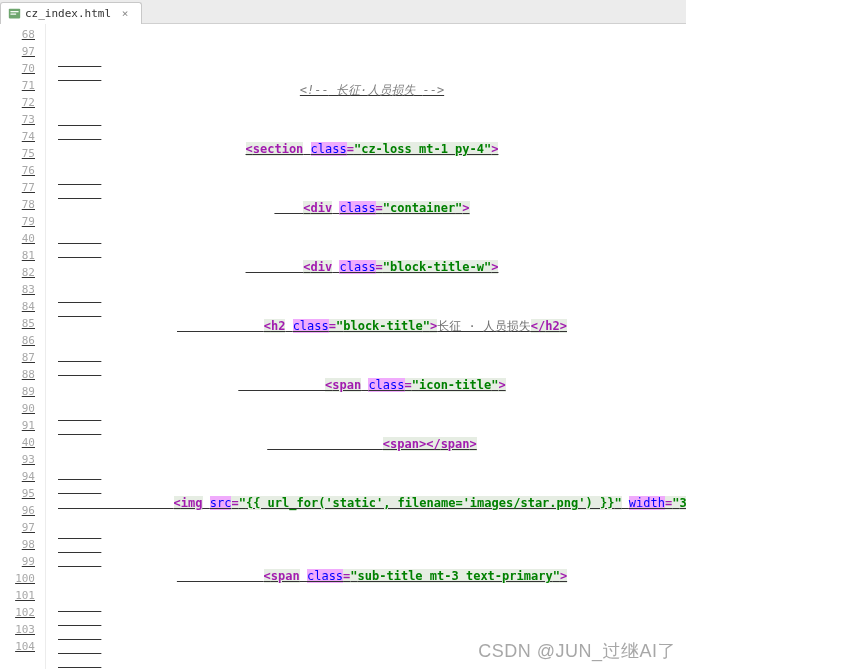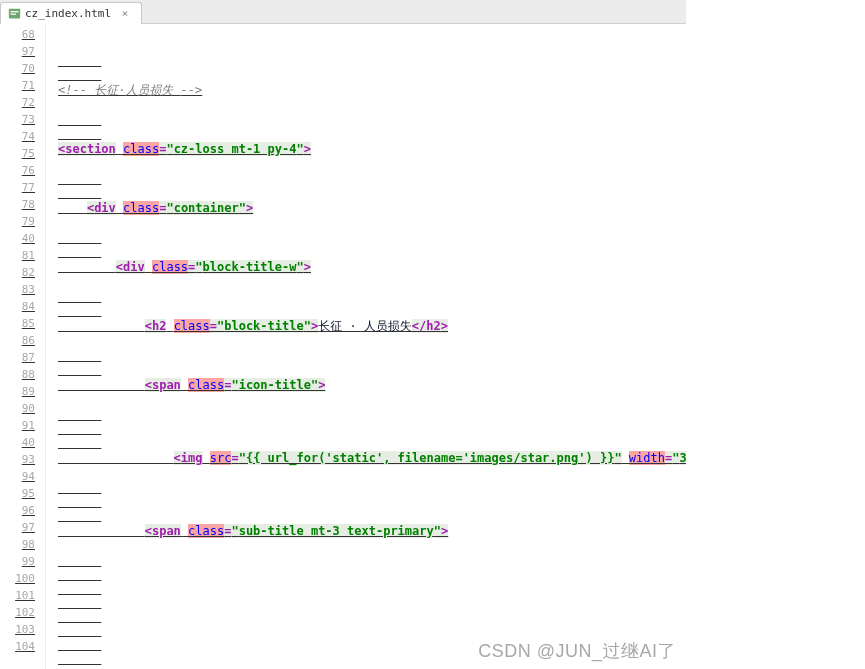--- a/index.html
+++ b/index.html
@@ -62,27 +62,27 @@
   }
   .fold-col .fc { height: 17px; position: relative; }
   .code-lines {
     flex: 1;
     padding-top: 2px;
     padding-left: 2px;
     overflow: hidden;
     white-space: pre;
     position: relative;
   }
-  .line { height: 17px; line-height: 17px; }
+  .line { height: 17px; line-height: 17px; text-align: center; }
   
   .c-comment { color: #808080; font-style: italic; }
   .c-tag { color: #a21caf; font-weight: bold; background: #e6ede3; }
-  .c-attr-name { color: #0000ff; background: #fca5a5; }
+  .c-attr-name { color: #0000ff; background: #f0abfc; }
   .c-attr-val { color: #008000; font-weight: bold; background: #e6ede3; }
-  .c-text { color: #0f172a; }
+  .c-text { color: #737373; }
   .watermark {
     position: absolute;
     right: 10px;
     bottom: 6px;
     font-size: 18px;
     color: rgba(120,120,120,0.65);
     font-family: sans-serif;
     letter-spacing: 0.5px;
   }
 </style>
@@ -192,20 +192,21 @@
       <div class="line"><span class="c-tag">&lt;<span>section</span></span> <span class="c-attr-name">class</span><span class="c-tag">=</span><span class="c-attr-val">"<span>cz-loss mt-1 py-4</span>"</span><span class="c-tag">&gt;</span></div>
       
       <div class="line">    <span class="c-tag">&lt;<span>div</span></span> <span class="c-attr-name">class</span><span class="c-tag">=</span><span class="c-attr-val">"<span>container</span>"</span><span class="c-tag">&gt;</span></div>
       
       <div class="line">        <span class="c-tag">&lt;<span>div</span></span> <span class="c-attr-name">class</span><span class="c-tag">=</span><span class="c-attr-val">"<span>block-title-w</span>"</span><span class="c-tag">&gt;</span></div>
       
       <div class="line">            <span class="c-tag">&lt;<span>h2</span></span> <span class="c-attr-name">class</span><span class="c-tag">=</span><span class="c-attr-val">"<span>block-title</span>"</span><span class="c-tag">&gt;</span><span class="c-text">长征 · 人员损失</span><span class="c-tag">&lt;/<span>h2</span>&gt;</span></div>
       
       <div class="line">            <span class="c-tag">&lt;<span>span</span></span> <span class="c-attr-name">class</span><span class="c-tag">=</span><span class="c-attr-val">"<span>icon-title</span>"</span><span class="c-tag">&gt;</span></div>
       
+      <div class="line">                <span class="c-tag">&lt;<span>span</span>&gt;&lt;/<span>span</span>&gt;</span></div>
       
       <div class="line">                <span class="c-tag">&lt;<span>img</span></span> <span class="c-attr-name">src</span><span class="c-tag">=</span><span class="c-attr-val">"<span>{{ url_for('static', filename='images/star.png') }}</span>"</span> <span class="c-attr-name">width</span><span class="c-tag">=</span><span class="c-attr-val">"<span>30</span>"</span> <span class="c-attr-name">height</span><span class="c-tag">=</span><span class="c-attr-val">"<span>30</span>"</span><span class="c-tag">&gt;</span></div>
       
       
       <div class="line">            <span class="c-tag">&lt;<span>span</span></span> <span class="c-attr-name">class</span><span class="c-tag">=</span><span class="c-attr-val">"<span>sub-title mt-3 text-primary</span>"</span><span class="c-tag">&gt;</span></div>
       
       
       
       
       

